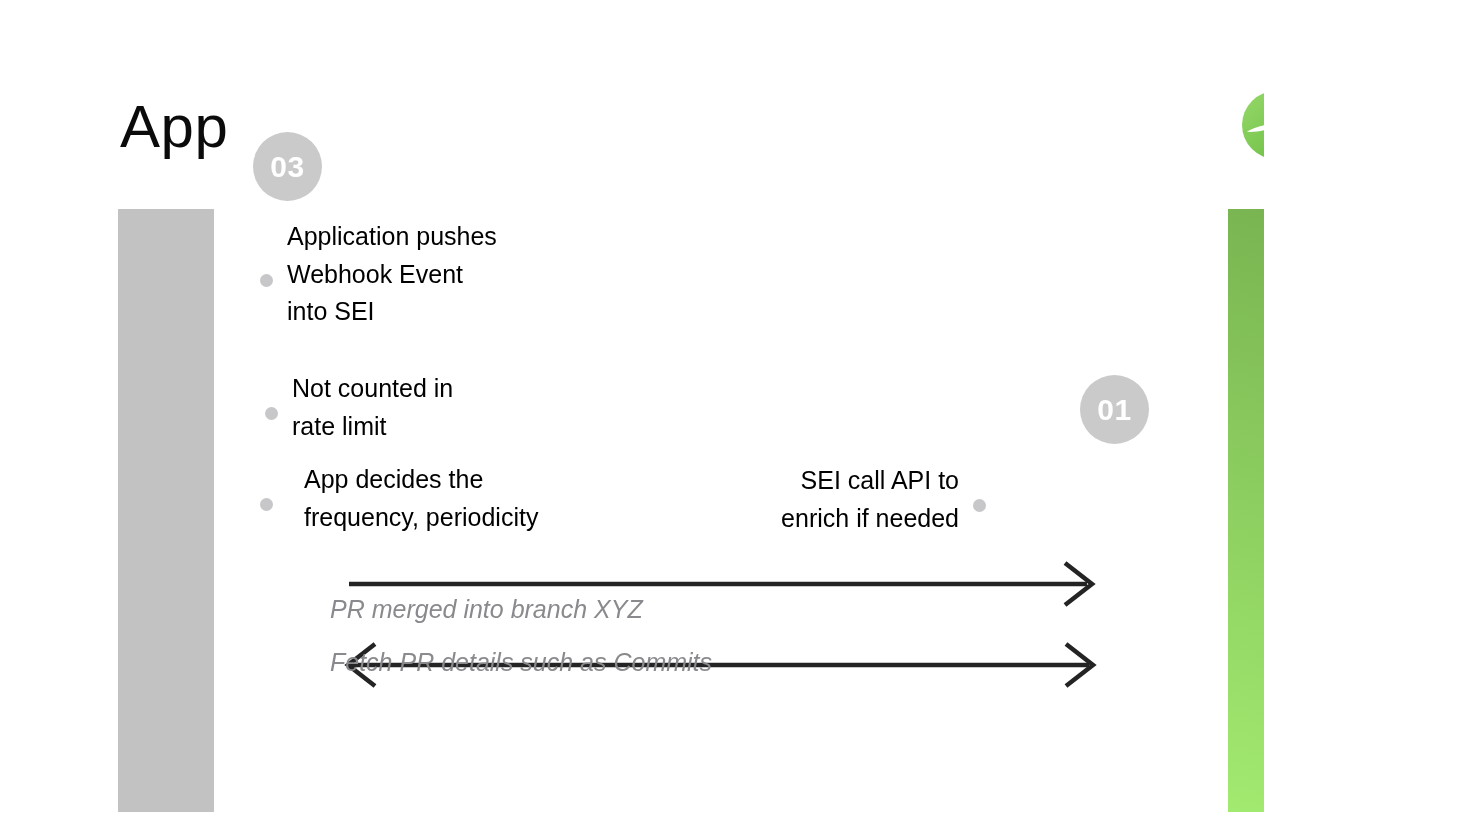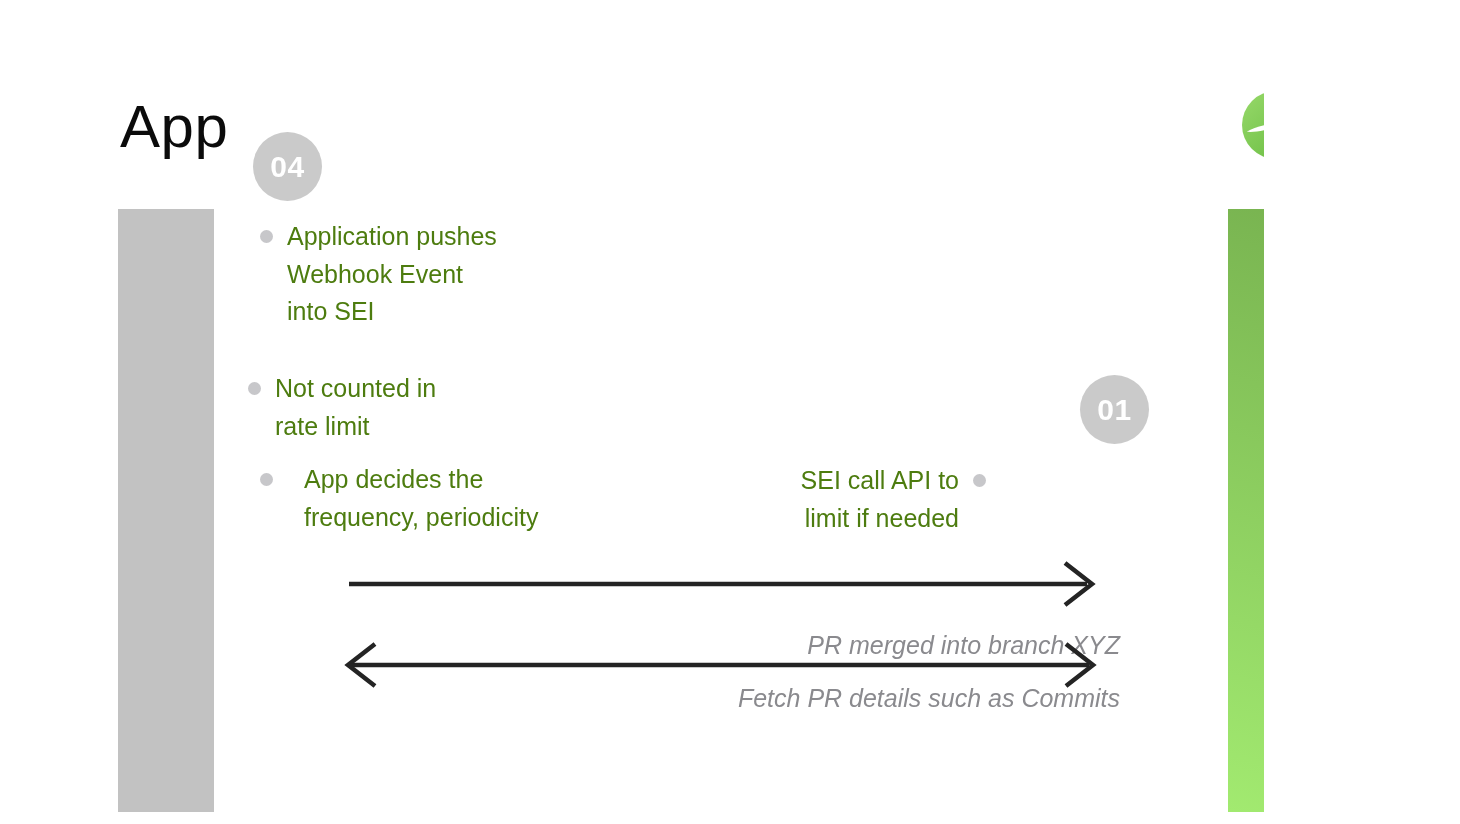--- a/index.html
+++ b/index.html
@@ -66,34 +66,35 @@
   }
   .badge-01 { left: 253px; top: 132px; }
   .badge-02 { left: 1080px; top: 375px; }
 
   .bullet-item {
     position: absolute;
     display: flex;
     gap: 14px;
     font-size: 25px;
     line-height: 37.5px;
-    color: #4d7c0f;
+    color: #000000;
+    align-items: center;
   }
   .bullet-item .dot {
     flex: none;
     width: 13px;
     height: 13px;
     border-radius: 50%;
     background: #c7c7ca;
     margin-top: 12px;
   }
   .bullet-item .bullet-text { white-space: pre-line; }
 
   .bullet-1 { left: 260px; top: 218px; }
-  .bullet-2 { left: 248px; top: 370px; }
+  .bullet-2 { left: 265px; top: 370px; }
   .bullet-3 { left: 260px; top: 461px; gap: 31px; }
 
   .bullet-right { top: 462px; right: 278px; }
   .bullet-right .bullet-text { text-align: right; }
 
   .arrow-svg {
     position: absolute;
     left: 330px;
     width: 790px;
     height: 48px;
@@ -103,26 +104,25 @@
   .arrow-svg polyline, .arrow-svg line {
     stroke: #242424;
     stroke-width: 4.5;
     fill: none;
   }
 
   .arrow-label {
     position: absolute;
     left: 330px;
     width: 790px;
-    text-align: right;
+    text-align: left;
     font-style: italic;
     font-size: 25px;
     line-height: 30px;
     color: #8a8a8e;
-    margin-top: 36px;
   }
   .arrow-label-1 { top: 594px; }
   .arrow-label-2 { top: 647px; }
 </style>
 </head>
 <body>
 
 <div class="canvas">
 
   <div class="app-title">App</div>
@@ -141,21 +141,21 @@
       <circle cx="34" cy="34" r="34" fill="url(#logoGrad)"></circle>
       <g fill="#ffffff">
         <circle cx="34" cy="34" r="3.2"></circle>
         <path d="M34,37 C30.5,28 31,13 34,4 C37,13 37.5,28 34,37 Z" transform="rotate(17 34 34)"></path>
         <path d="M34,37 C30.5,28 31,13 34,4 C37,13 37.5,28 34,37 Z" transform="rotate(137 34 34)"></path>
         <path d="M34,37 C30.5,28 31,13 34,4 C37,13 37.5,28 34,37 Z" transform="rotate(257 34 34)"></path>
       </g>
     </svg>
   </div>
 
-  <div class="badge badge-01">04</div>
+  <div class="badge badge-01">03</div>
   <div class="badge badge-02">01</div>
 
   <div class="bullet-item bullet-1">
     <span class="dot"></span>
     <span class="bullet-text">Application pushes
 Webhook Event
 into SEI</span>
   </div>
 
   <div class="bullet-item bullet-2">
@@ -165,21 +165,21 @@
   </div>
 
   <div class="bullet-item bullet-3">
     <span class="dot"></span>
     <span class="bullet-text">App decides the
 frequency, periodicity</span>
   </div>
 
   <div class="bullet-item bullet-right">
     <span class="bullet-text">SEI call API to
-limit if needed</span>
+enrich if needed</span>
     <span class="dot"></span>
   </div>
 
   <svg class="arrow-svg arrow-1" viewBox="0 0 790 48">
     <line x1="19" y1="24" x2="757" y2="24"></line>
     <polyline points="735,3 762,24 735,45"></polyline>
   </svg>
   <div class="arrow-label arrow-label-1">PR merged into branch XYZ</div>
 
   <svg class="arrow-svg arrow-2" viewBox="0 0 790 48">

